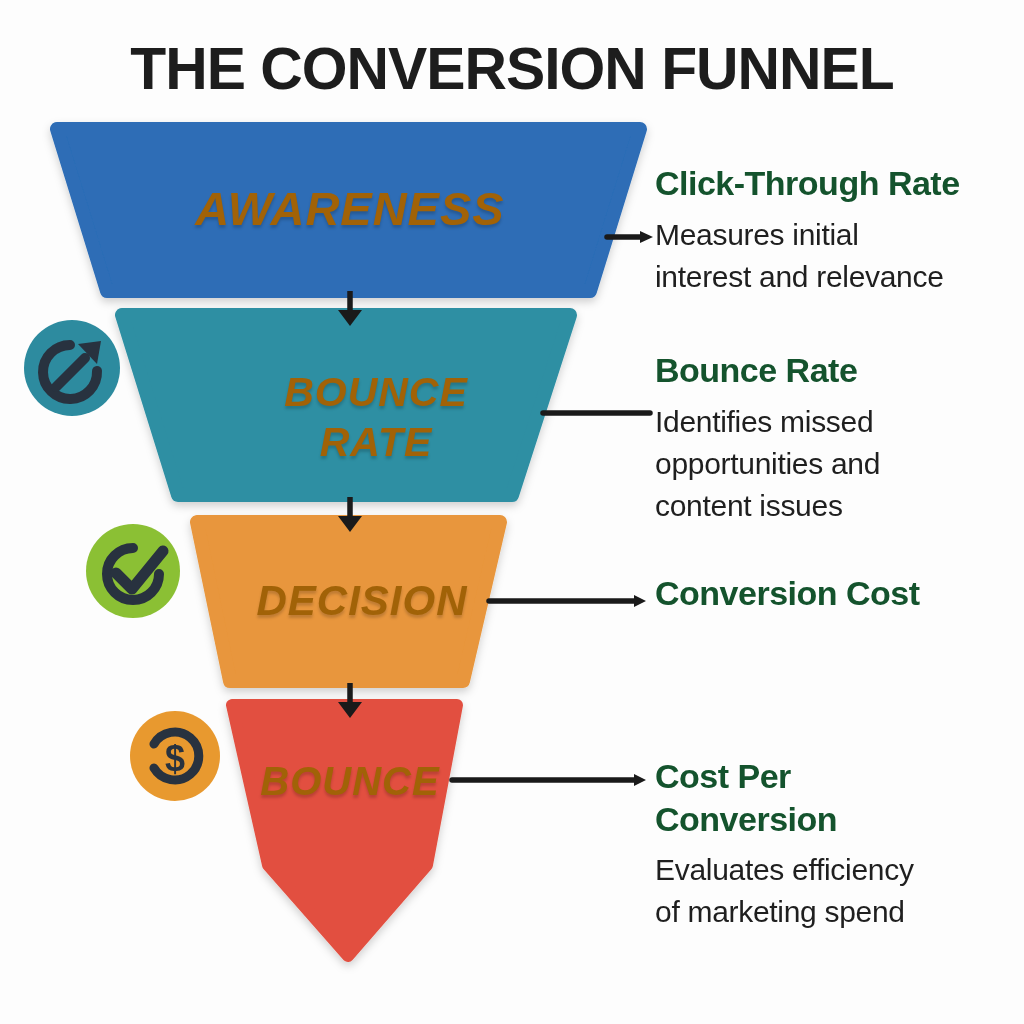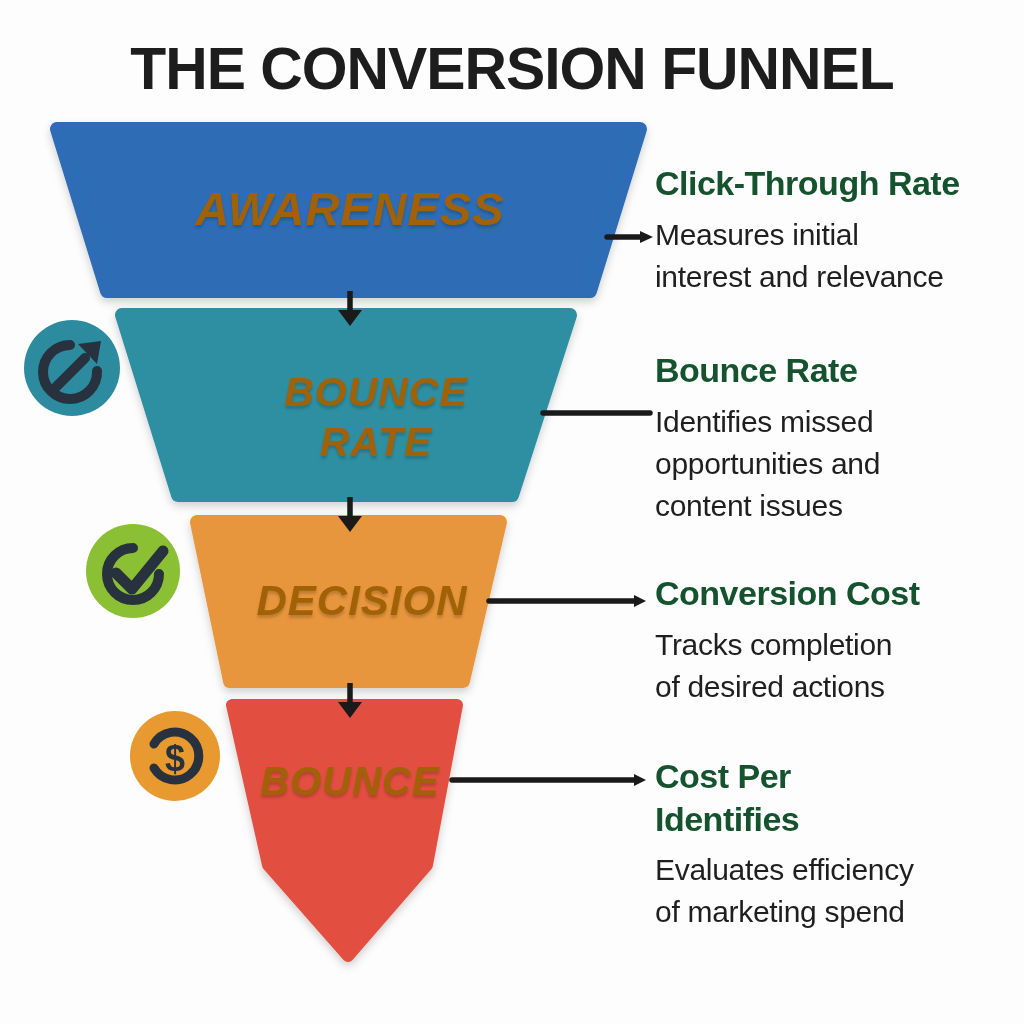--- a/index.html
+++ b/index.html
@@ -136,23 +136,21 @@
 interest and relevance</div>
   </div>
   <div class="annotation a2">
     <div class="metric-heading">Bounce Rate</div>
     <div class="metric-desc">Identifies missed
 opportunities and
 content issues</div>
   </div>
   <div class="annotation a3">
     <div class="metric-heading">Conversion Cost</div>
-    <div class="metric-desc">Tracks completion
-of desired actions</div>
   </div>
   <div class="annotation a4">
     <div class="metric-heading">Cost Per
-Identifies</div>
+Conversion</div>
     <div class="metric-desc">Evaluates efficiency
 of marketing spend</div>
   </div>
 
 </div>
 
 </body></html>

